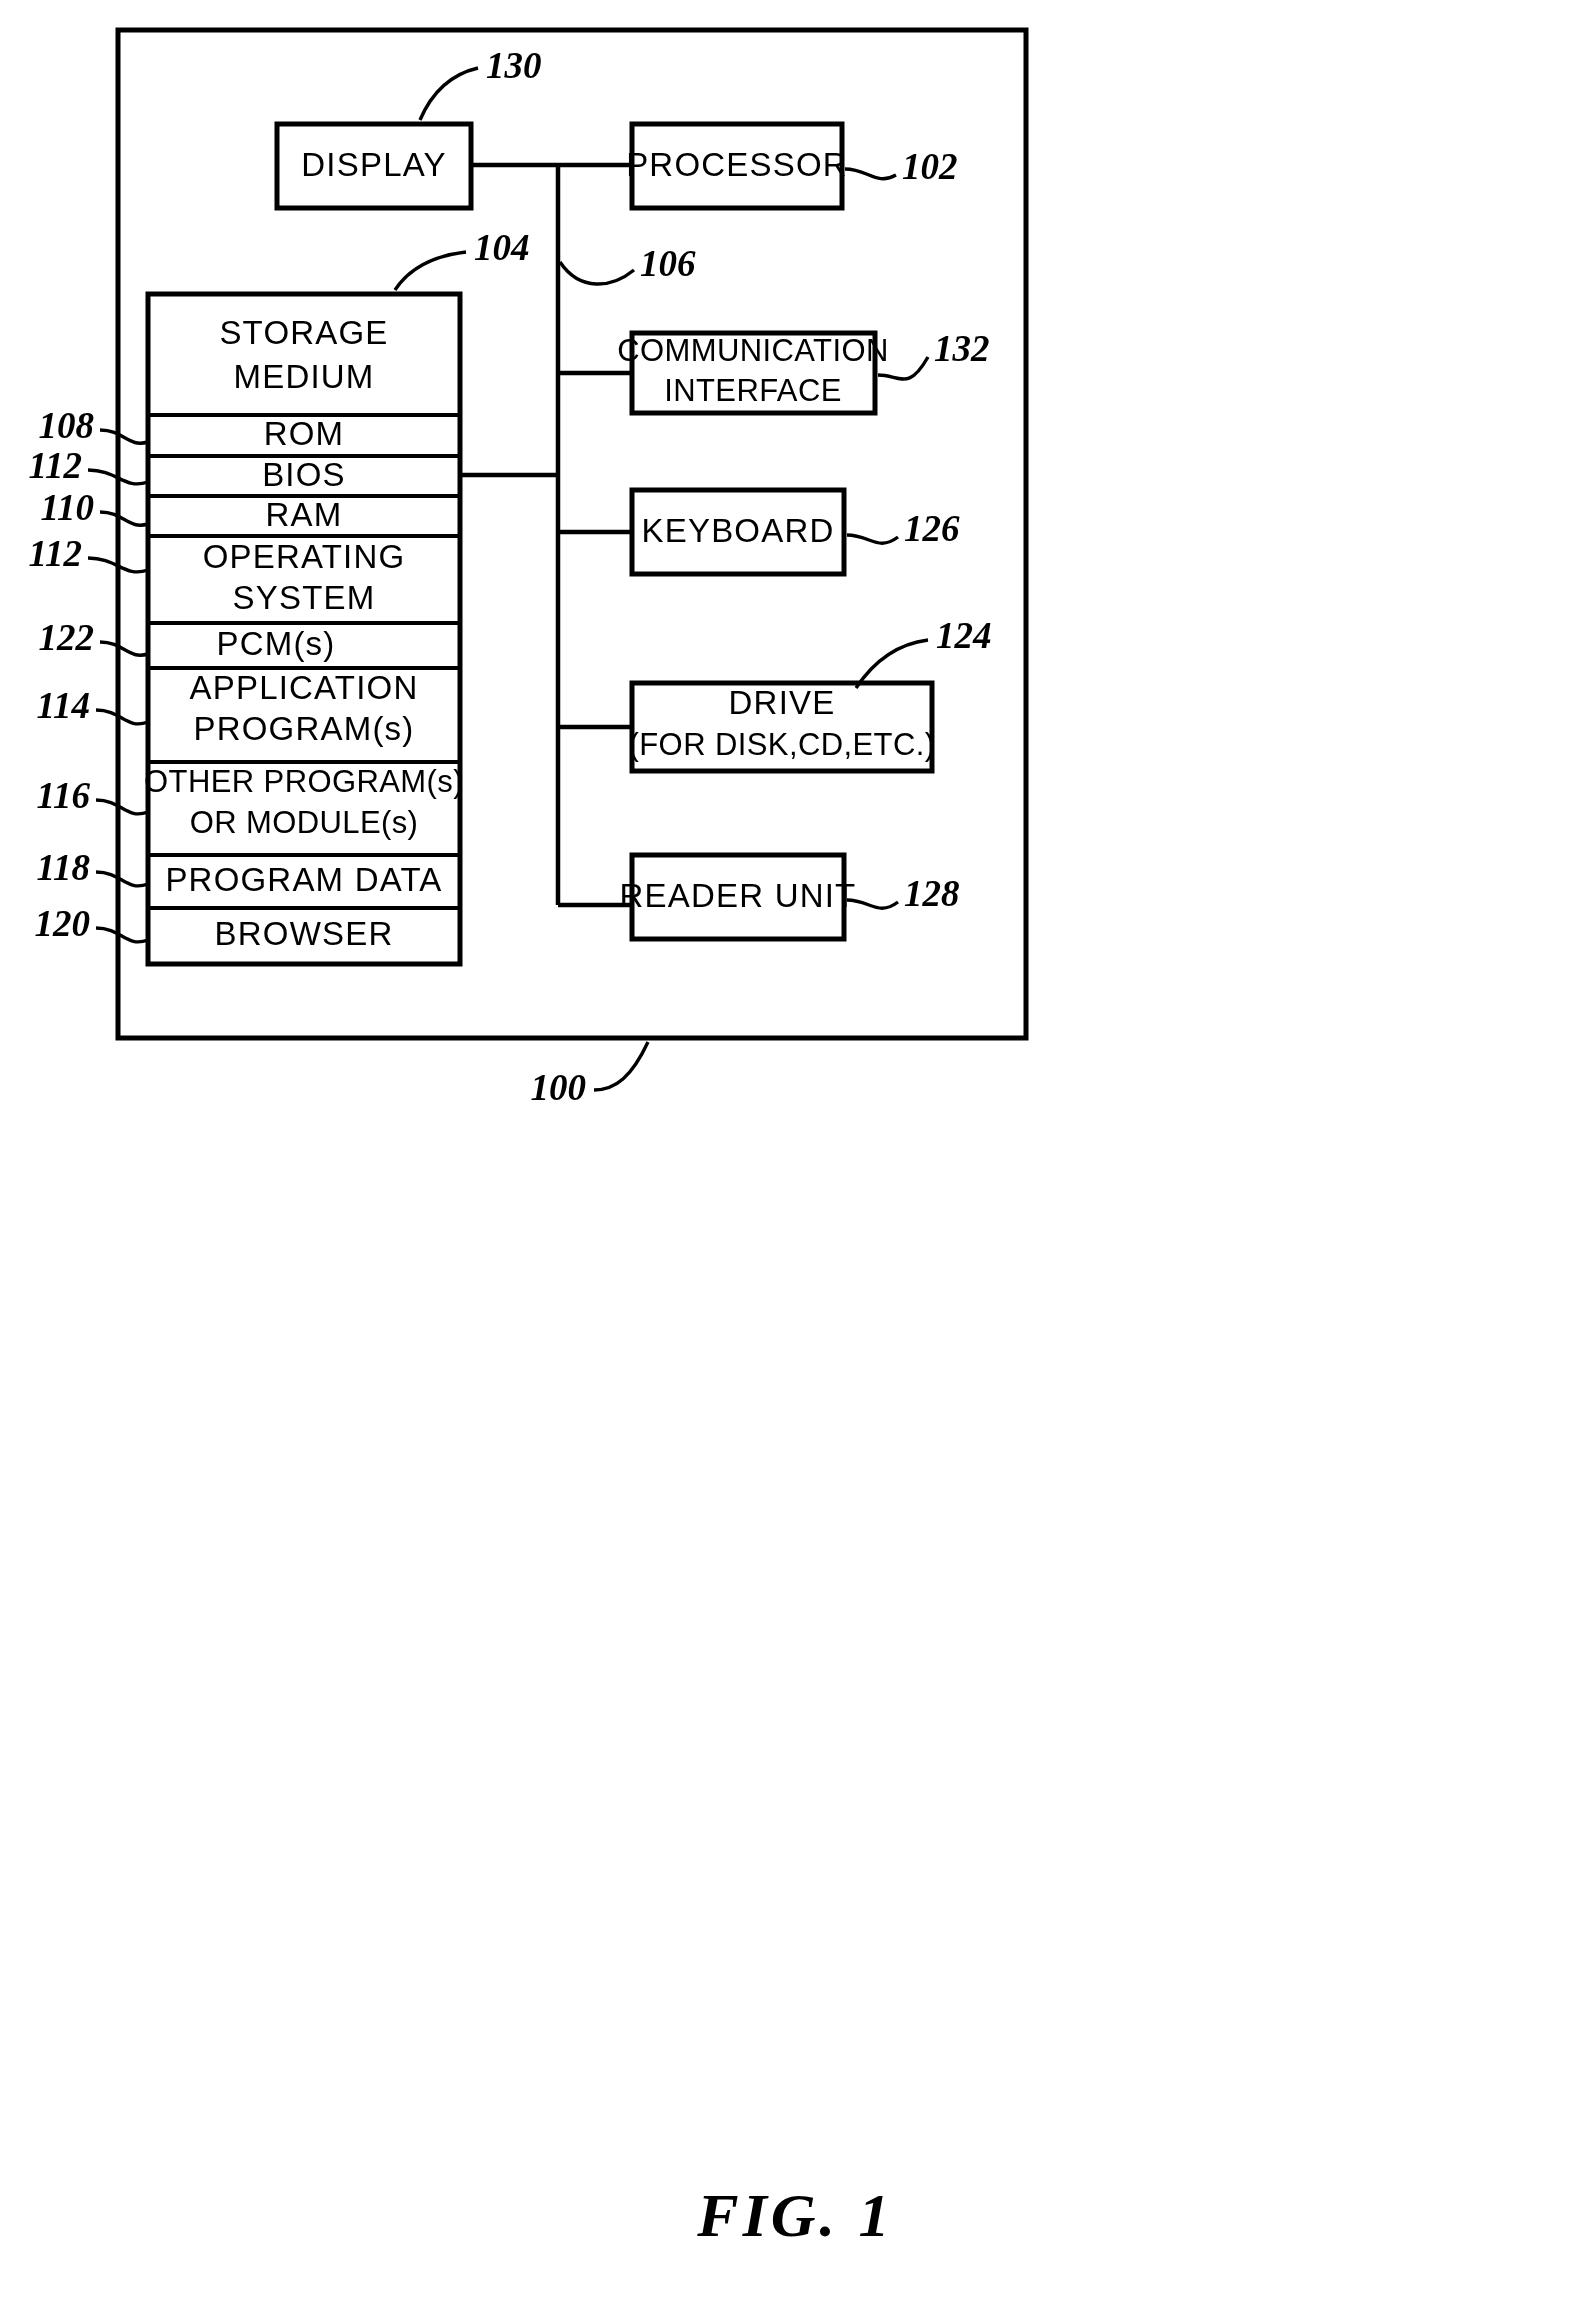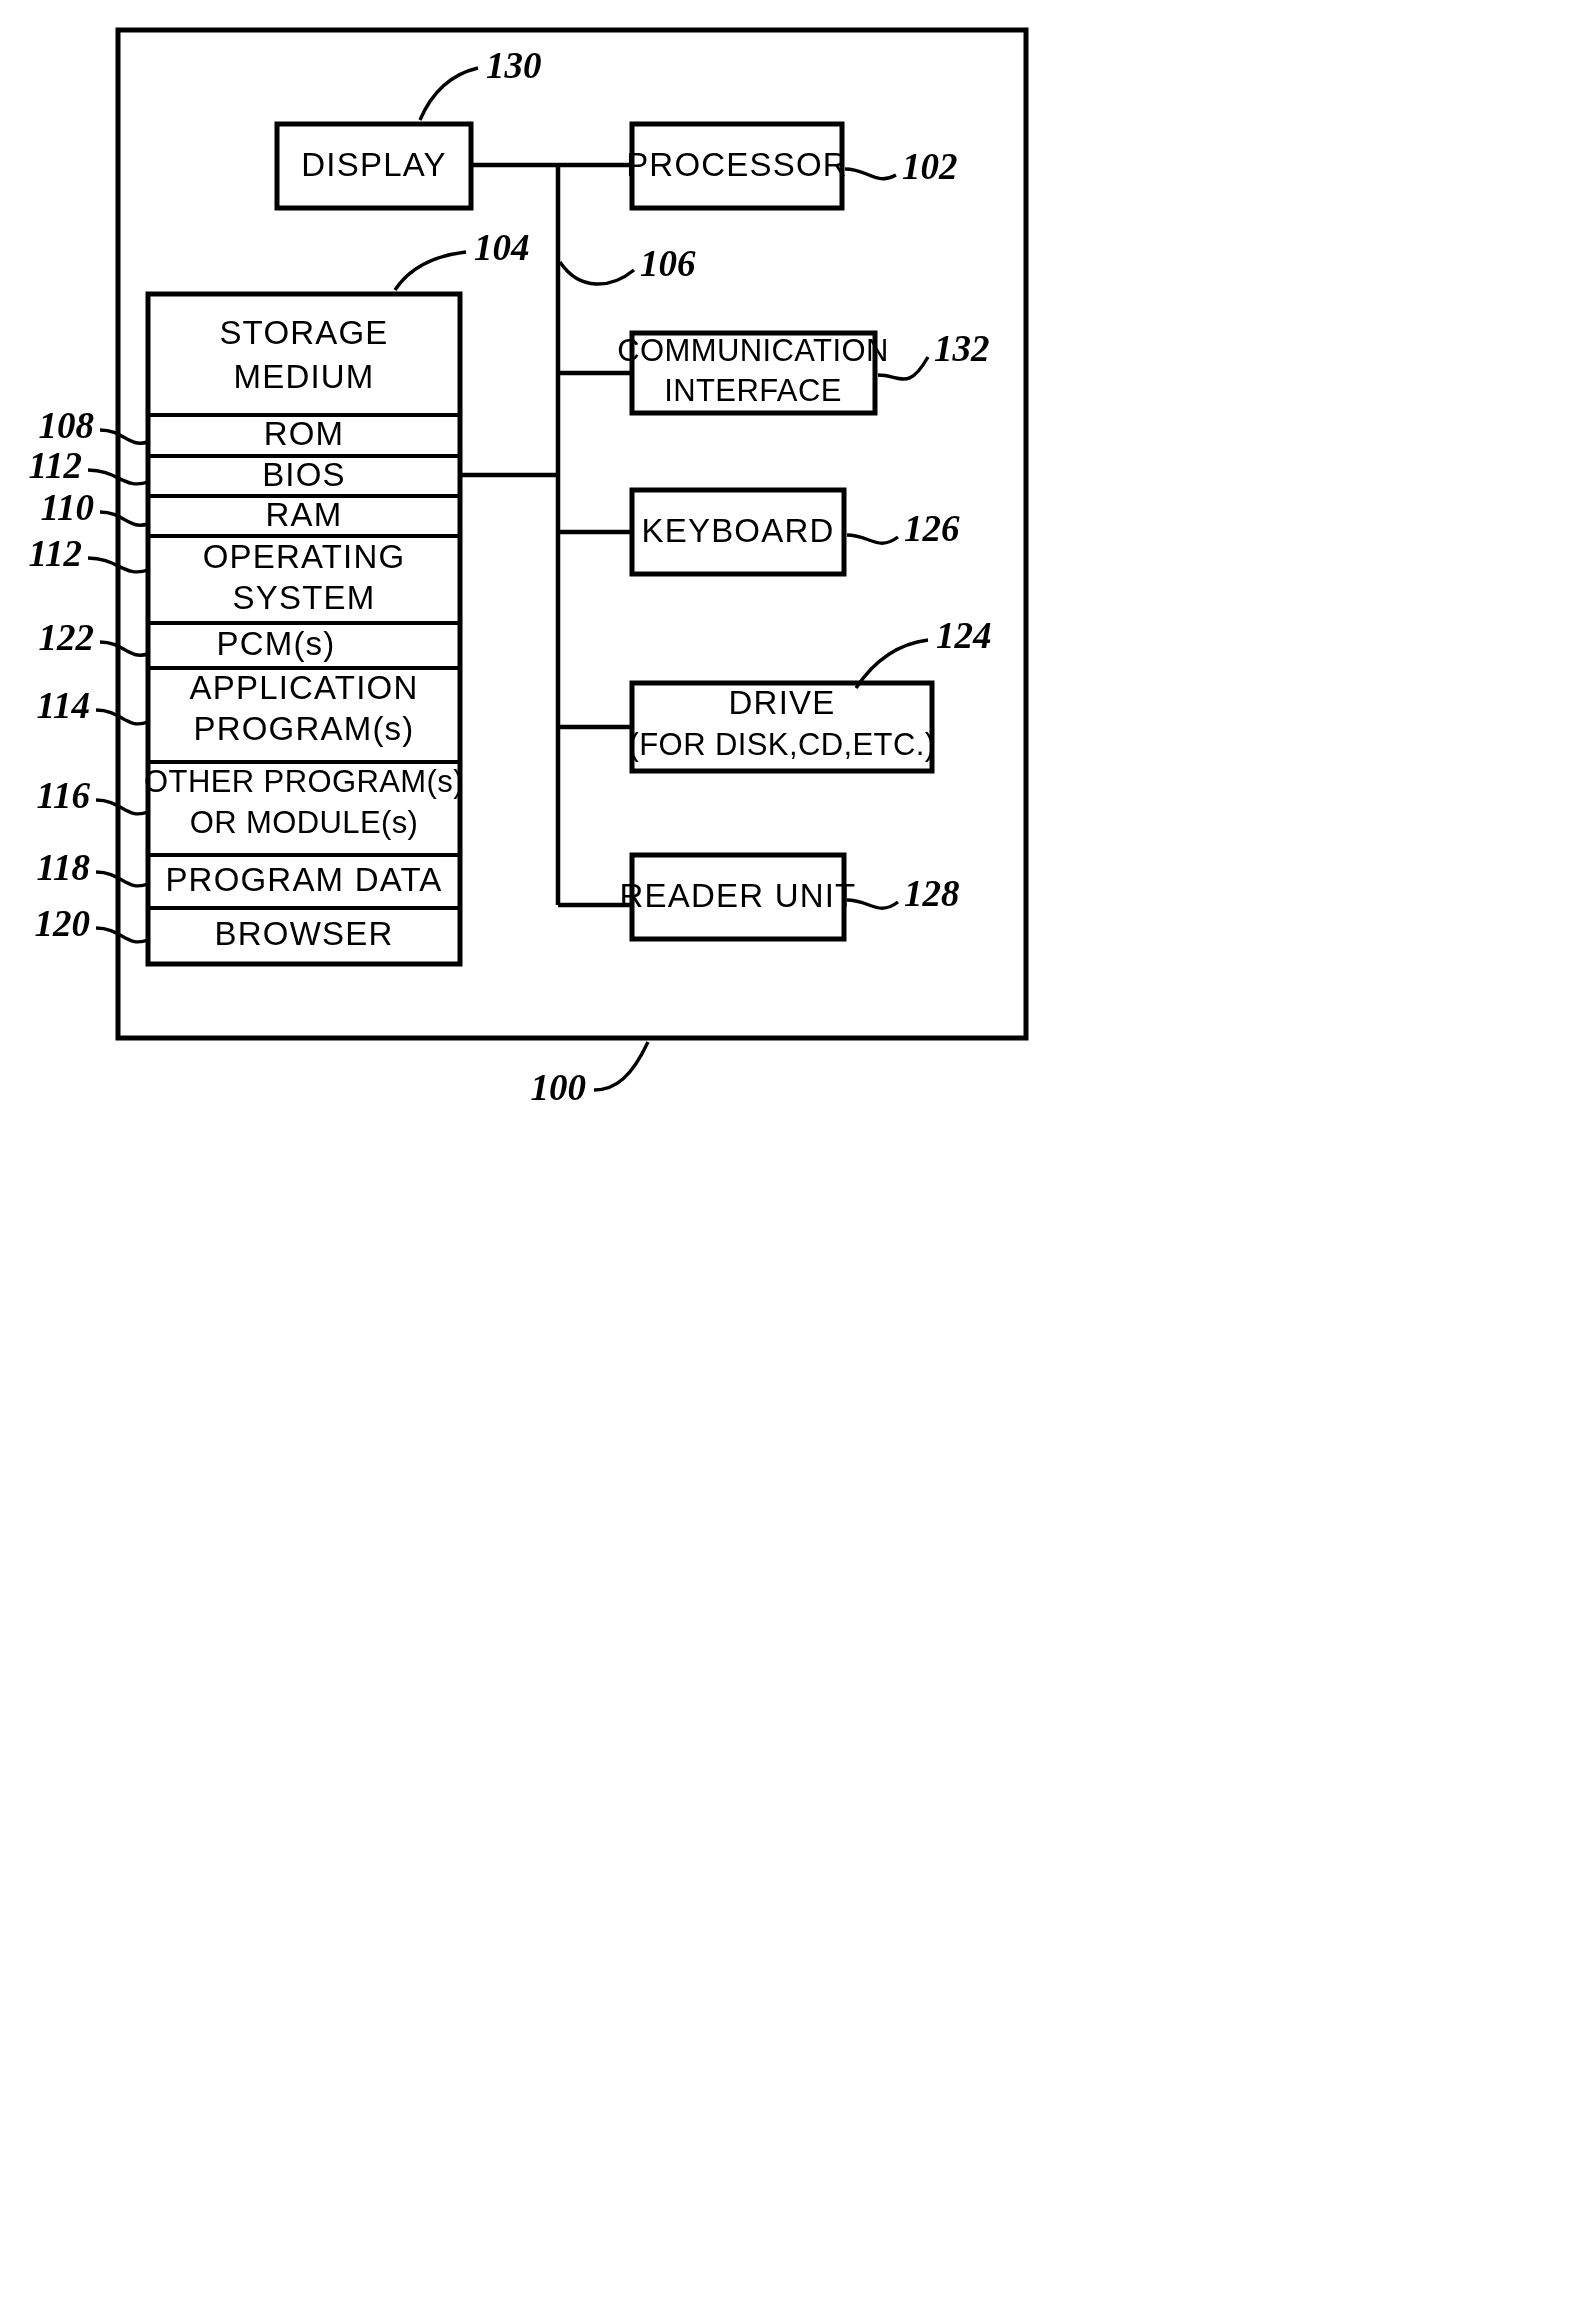--- a/index.html
+++ b/index.html
@@ -215,14 +215,15 @@
 
     <text class="box-label" x="304" y="936">BROWSER</text>
     <path class="lead-line" d="M 96 928 C 122 928 126 948 148 940"></path>
     <text class="ref-num left" x="90" y="928">120</text>
 
     <path class="lead-line" d="M 594 1090 C 616 1090 632 1076 648 1042"></path>
     <text class="ref-num left" x="586" y="1092">100</text>
 
   </svg>
 
+  <div class="fig-caption">FIG.  1</div>
 
 </div>
 
 </body></html>

